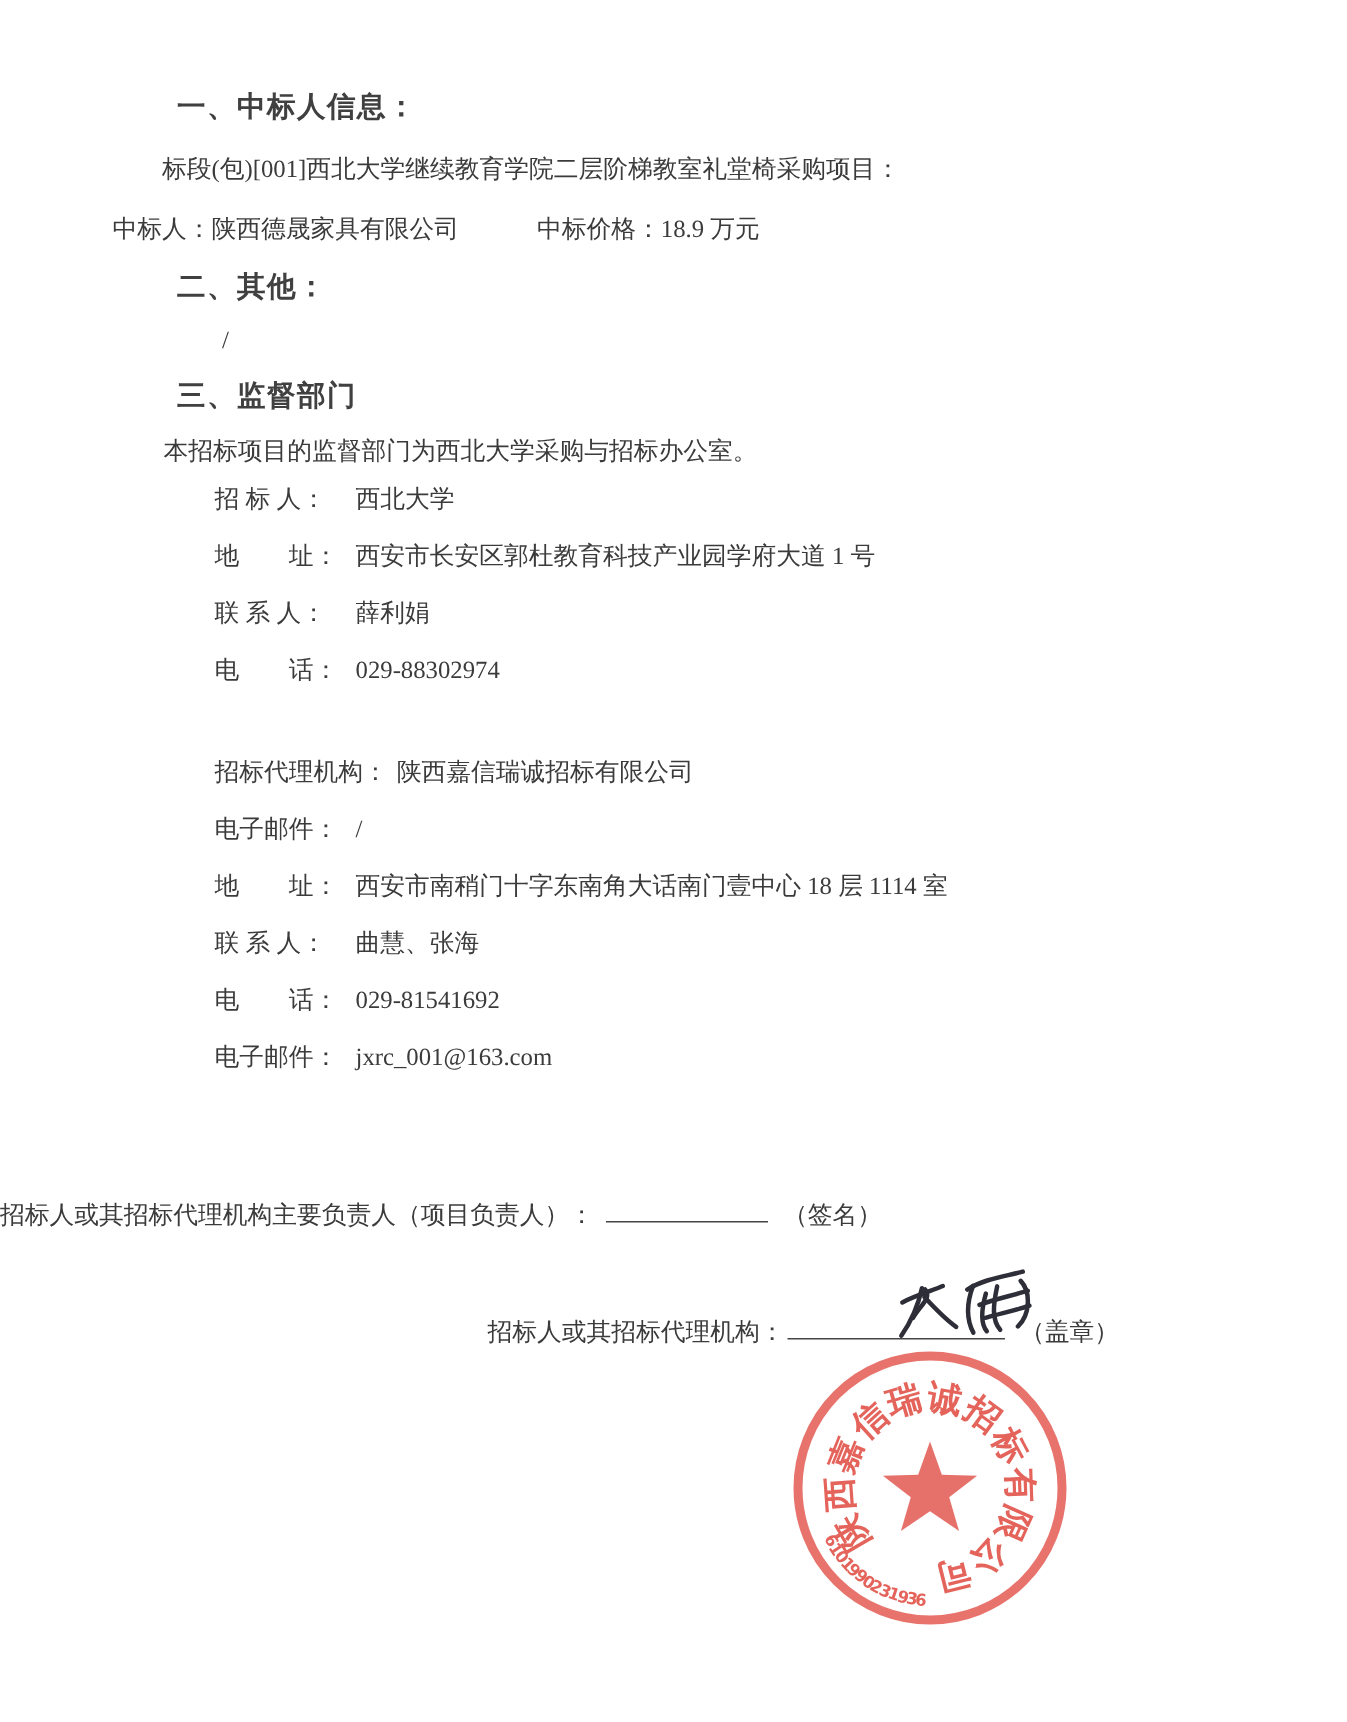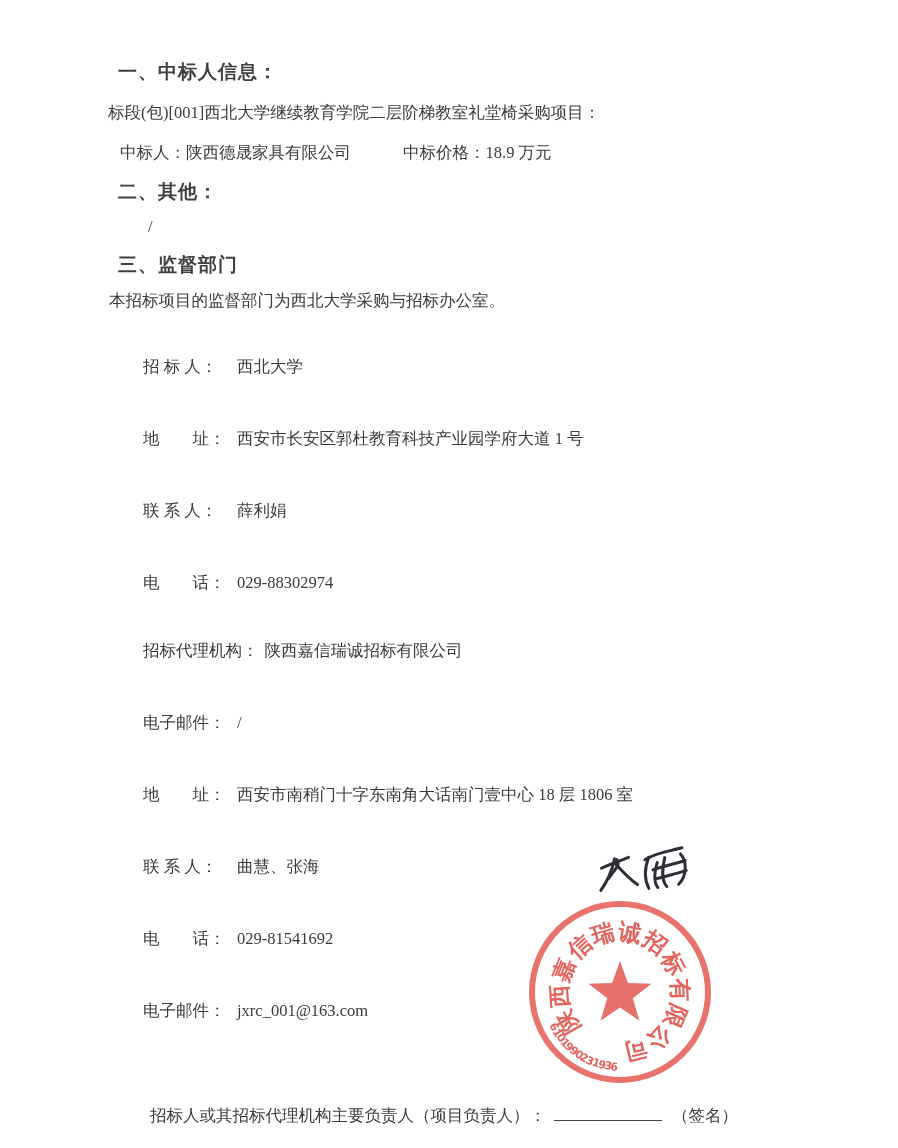--- a/index.html
+++ b/index.html
@@ -11,35 +11,35 @@
     font-family:"Liberation Serif","DejaVu Serif",serif;
     color:#3b3b3b;
     font-size:16.5px;
     overflow:hidden;
   }
   .line{line-height:22px;white-space:nowrap;}
   .title{margin-top:10px;text-align:center;font-size:17px;letter-spacing:1.5px;color:#404040;}
   .sec-h{font-size:19px;font-weight:bold;letter-spacing:1px;color:#404040;padding-left:118px;line-height:24px;}
   .h1{margin-top:60px;}
   .p-package{margin-top:18px;padding-left:108px;}
-  .p-winner{margin-top:18px;padding-left:120px;}
+  .p-winner{margin-top:18px;padding-left:75px;}
   .price{margin-left:52px;}
   .h2{margin-top:16px;}
   .p-slash{margin-top:12px;padding-left:148px;}
   .h3{margin-top:15px;}
   .p-supervise{margin-top:13px;padding-left:109px;}
   .h4{margin-top:14px;}
   .crow{padding-left:143px;line-height:22px;white-space:nowrap;}
-  .crow .lbl{display:inline-block;min-width:88px;margin-top:34px;}
+  .crow .lbl{display:inline-block;min-width:88px;}
   .crow .val{margin-left:6px;}
   .b1-first{margin-top:10px;}
   .rgap{margin-top:16px;}
   .b2-first{margin-top:46px;}
   .agency-val{margin-left:10px;}
-  .sig-line{margin-top:82px;padding-left:150px;line-height:24px;white-space:nowrap;}
+  .sig-line{margin-top:82px;line-height:24px;white-space:nowrap;}
   .stamp-line{margin-top:54px;padding-left:325px;line-height:24px;white-space:nowrap;position:relative;z-index:1;}
   .uline{display:inline-block;border-bottom:1.5px solid #454545;height:16px;vertical-align:baseline;}
   .uline.sig{width:108px;margin-left:8px;}
   .uline.seal{width:145px;margin-left:2px;}
   .suffix{margin-left:10px;}
   
   .signature-svg{position:absolute;left:592px;top:842px;z-index:3;}
   
   .stamp{
     position:absolute;left:500px;top:872px;width:240px;height:240px;
@@ -87,21 +87,21 @@
     <span class="lbl">电　　话：</span><span class="val">029-88302974</span>
   </div>
   <div class="crow b2-first">
     <span>招标代理机构：</span><span class="val">陕西嘉信瑞诚招标有限公司</span>
   </div>
 
   <div class="crow rgap">
     <span class="lbl">电子邮件：</span><span class="val">/</span>
   </div>
   <div class="crow rgap">
-    <span class="lbl">地　　址：</span><span class="val agency-val">西安市南稍门十字东南角大话南门壹中心 18 层 1806 室</span>
+    <span class="lbl">地　　址：</span><span class="val agency-val">西安市南稍门十字东南角大话南门壹中心 18 层 1114 室</span>
   </div>
   <div class="crow rgap">
     <span class="lbl">联 系 人：</span><span class="val agency-val">曲慧、张海</span>
   </div>
   <div class="crow rgap">
     <span class="lbl">电　　话：</span><span class="val agency-val">029-81541692</span>
   </div>
   <div class="crow rgap">
     <span class="lbl">电子邮件：</span><span class="val agency-val">jxrc_001@163.com</span>
   </div>

